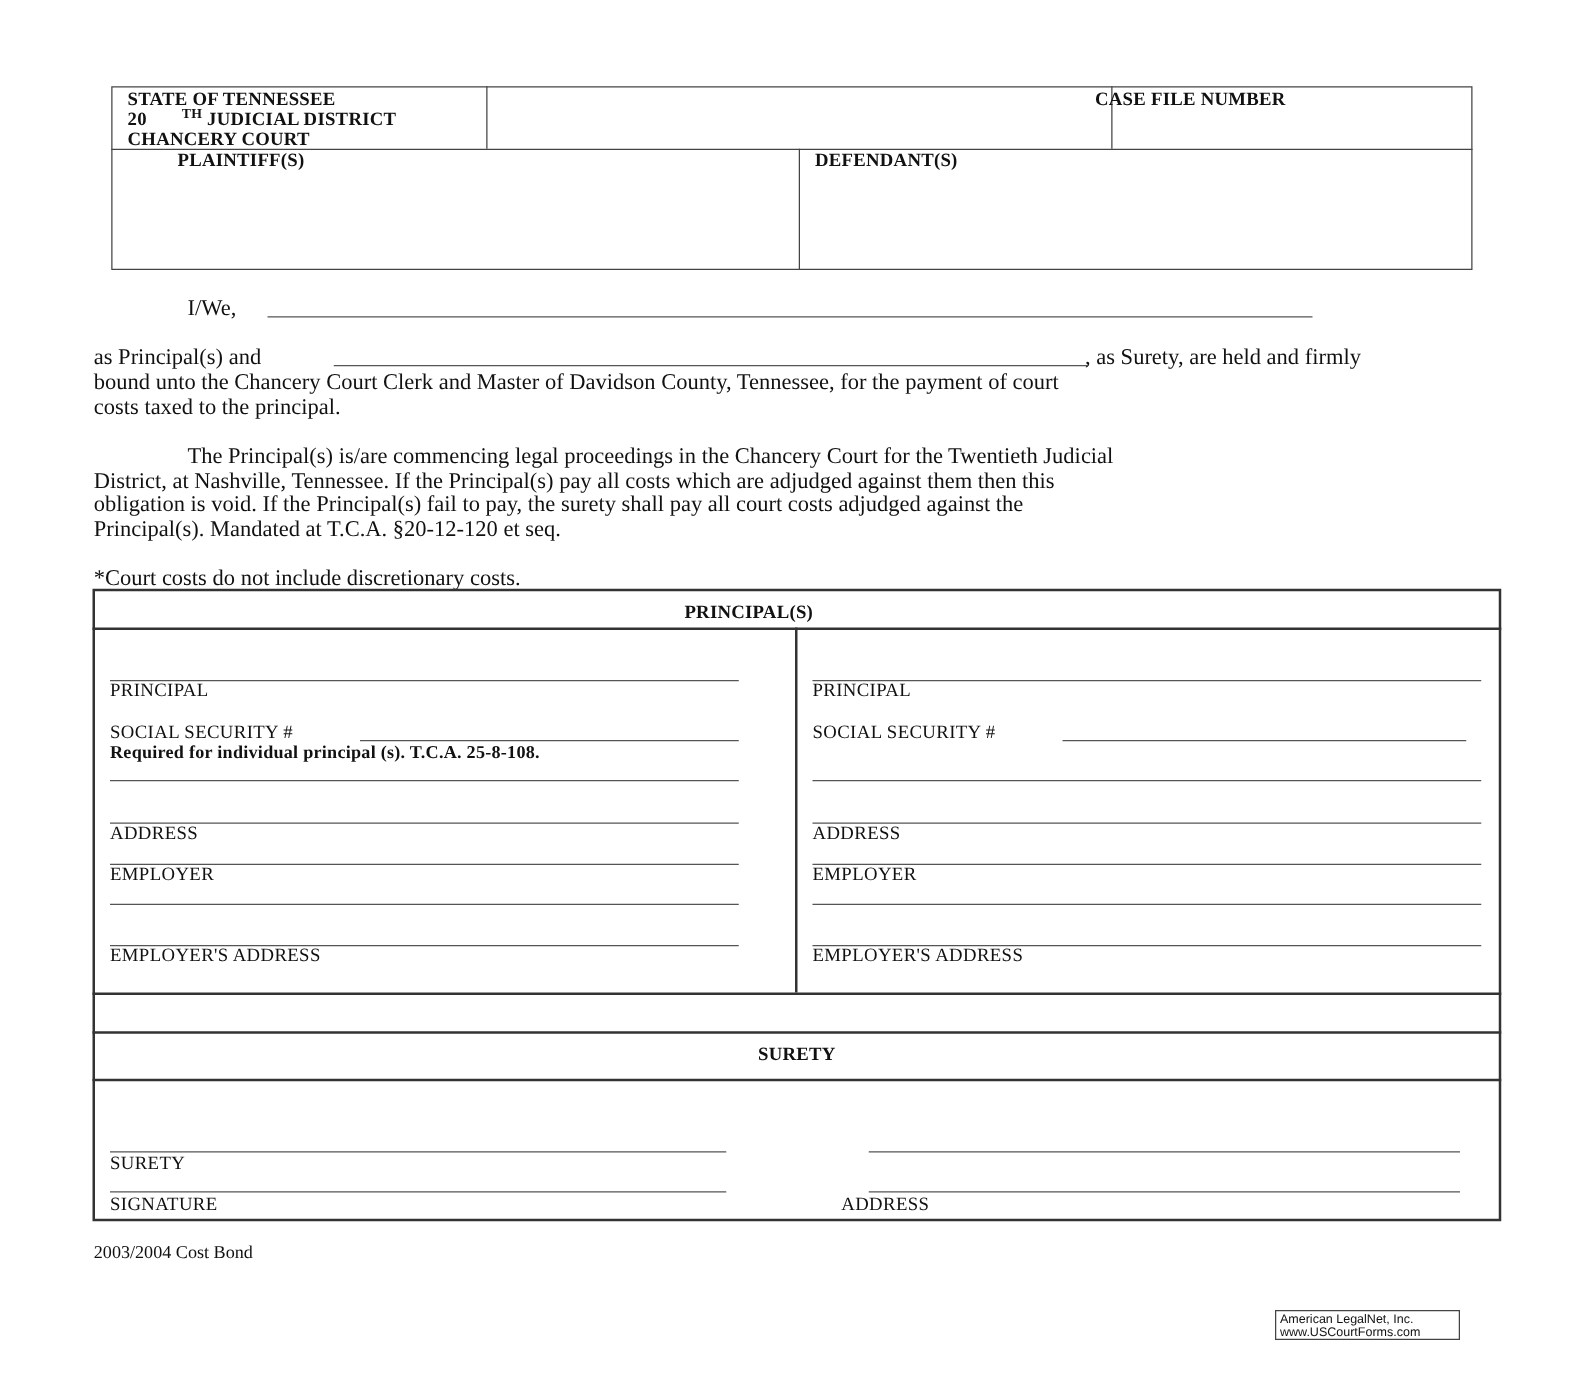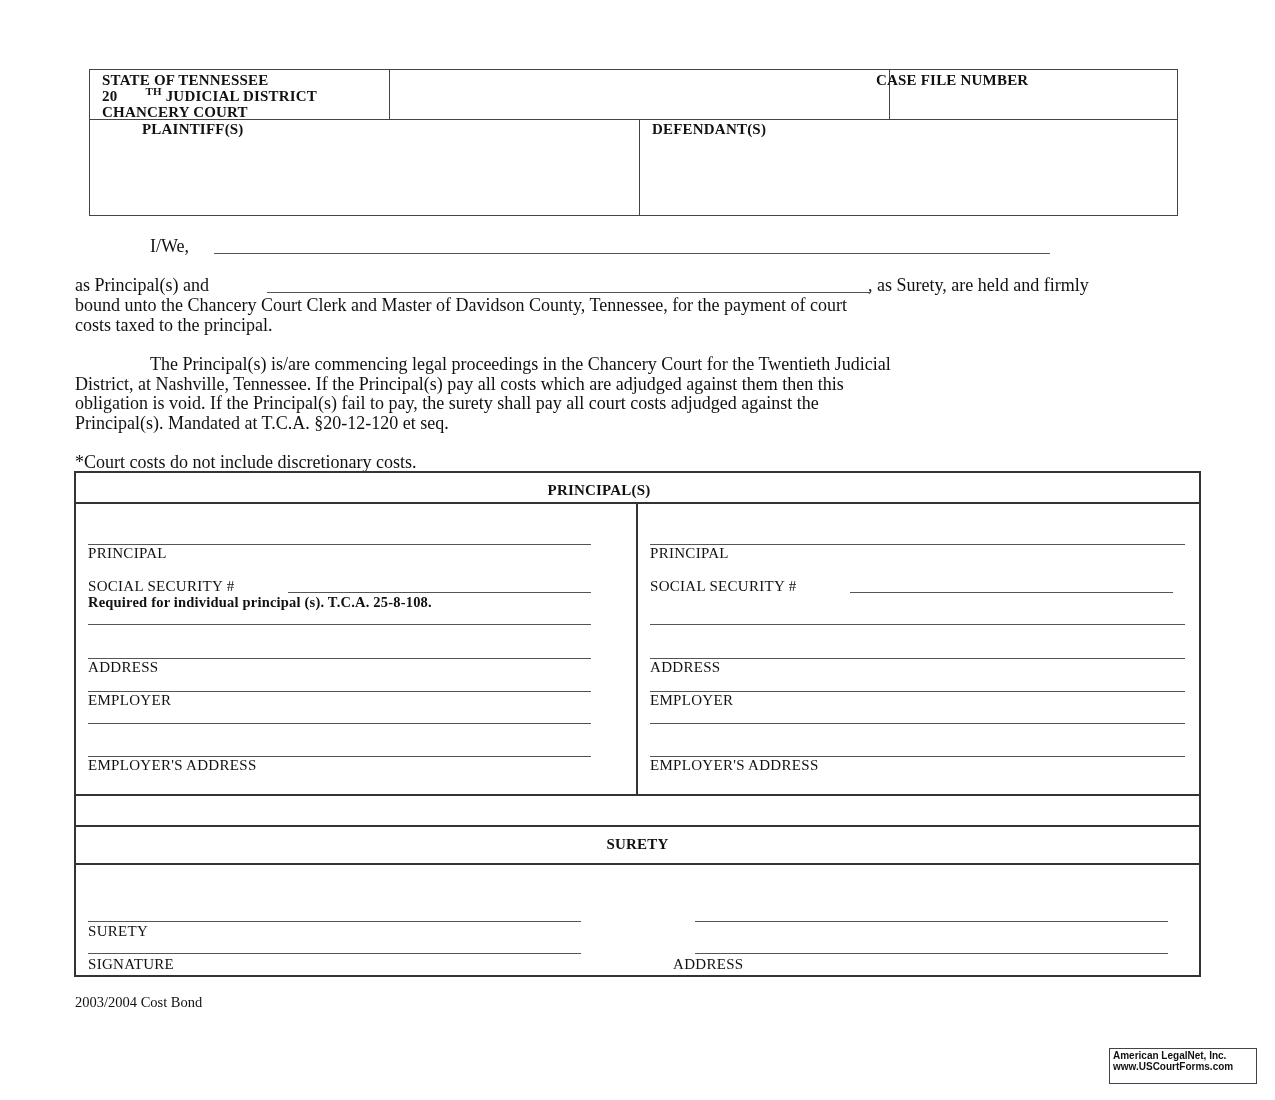--- a/index.html
+++ b/index.html
@@ -99,16 +99,16 @@
 <div class="abs hb center" style="left:74px; top:836px; width:1127px;">SURETY</div>
 <div class="line" style="left:88px; top:921px; width:493px;"></div>
 <div class="abs lbl" style="left:88px; top:923px;">SURETY</div>
 <div class="line" style="left:88px; top:953px; width:493px;"></div>
 <div class="abs lbl" style="left:88px; top:956px;">SIGNATURE</div>
 <div class="line" style="left:695px; top:921px; width:473px;"></div>
 <div class="line" style="left:695px; top:953px; width:473px;"></div>
 <div class="abs lbl" style="left:673px; top:956px;">ADDRESS</div>
 
 <div class="abs" style="left:75px; top:994px; font-size:14.5px; white-space:nowrap;">2003/2004 Cost Bond</div>
-<div class="footer-badge" style="left:1109px; top:1048px; width:148px; height:36px;font-weight:bold;">
+<div class="footer-badge" style="left:1020px; top:1048px; width:148px; height:24px;">
   <div>American LegalNet, Inc.</div>
   <div>www.USCourtForms.com</div>
 </div>
 
 </body></html>

